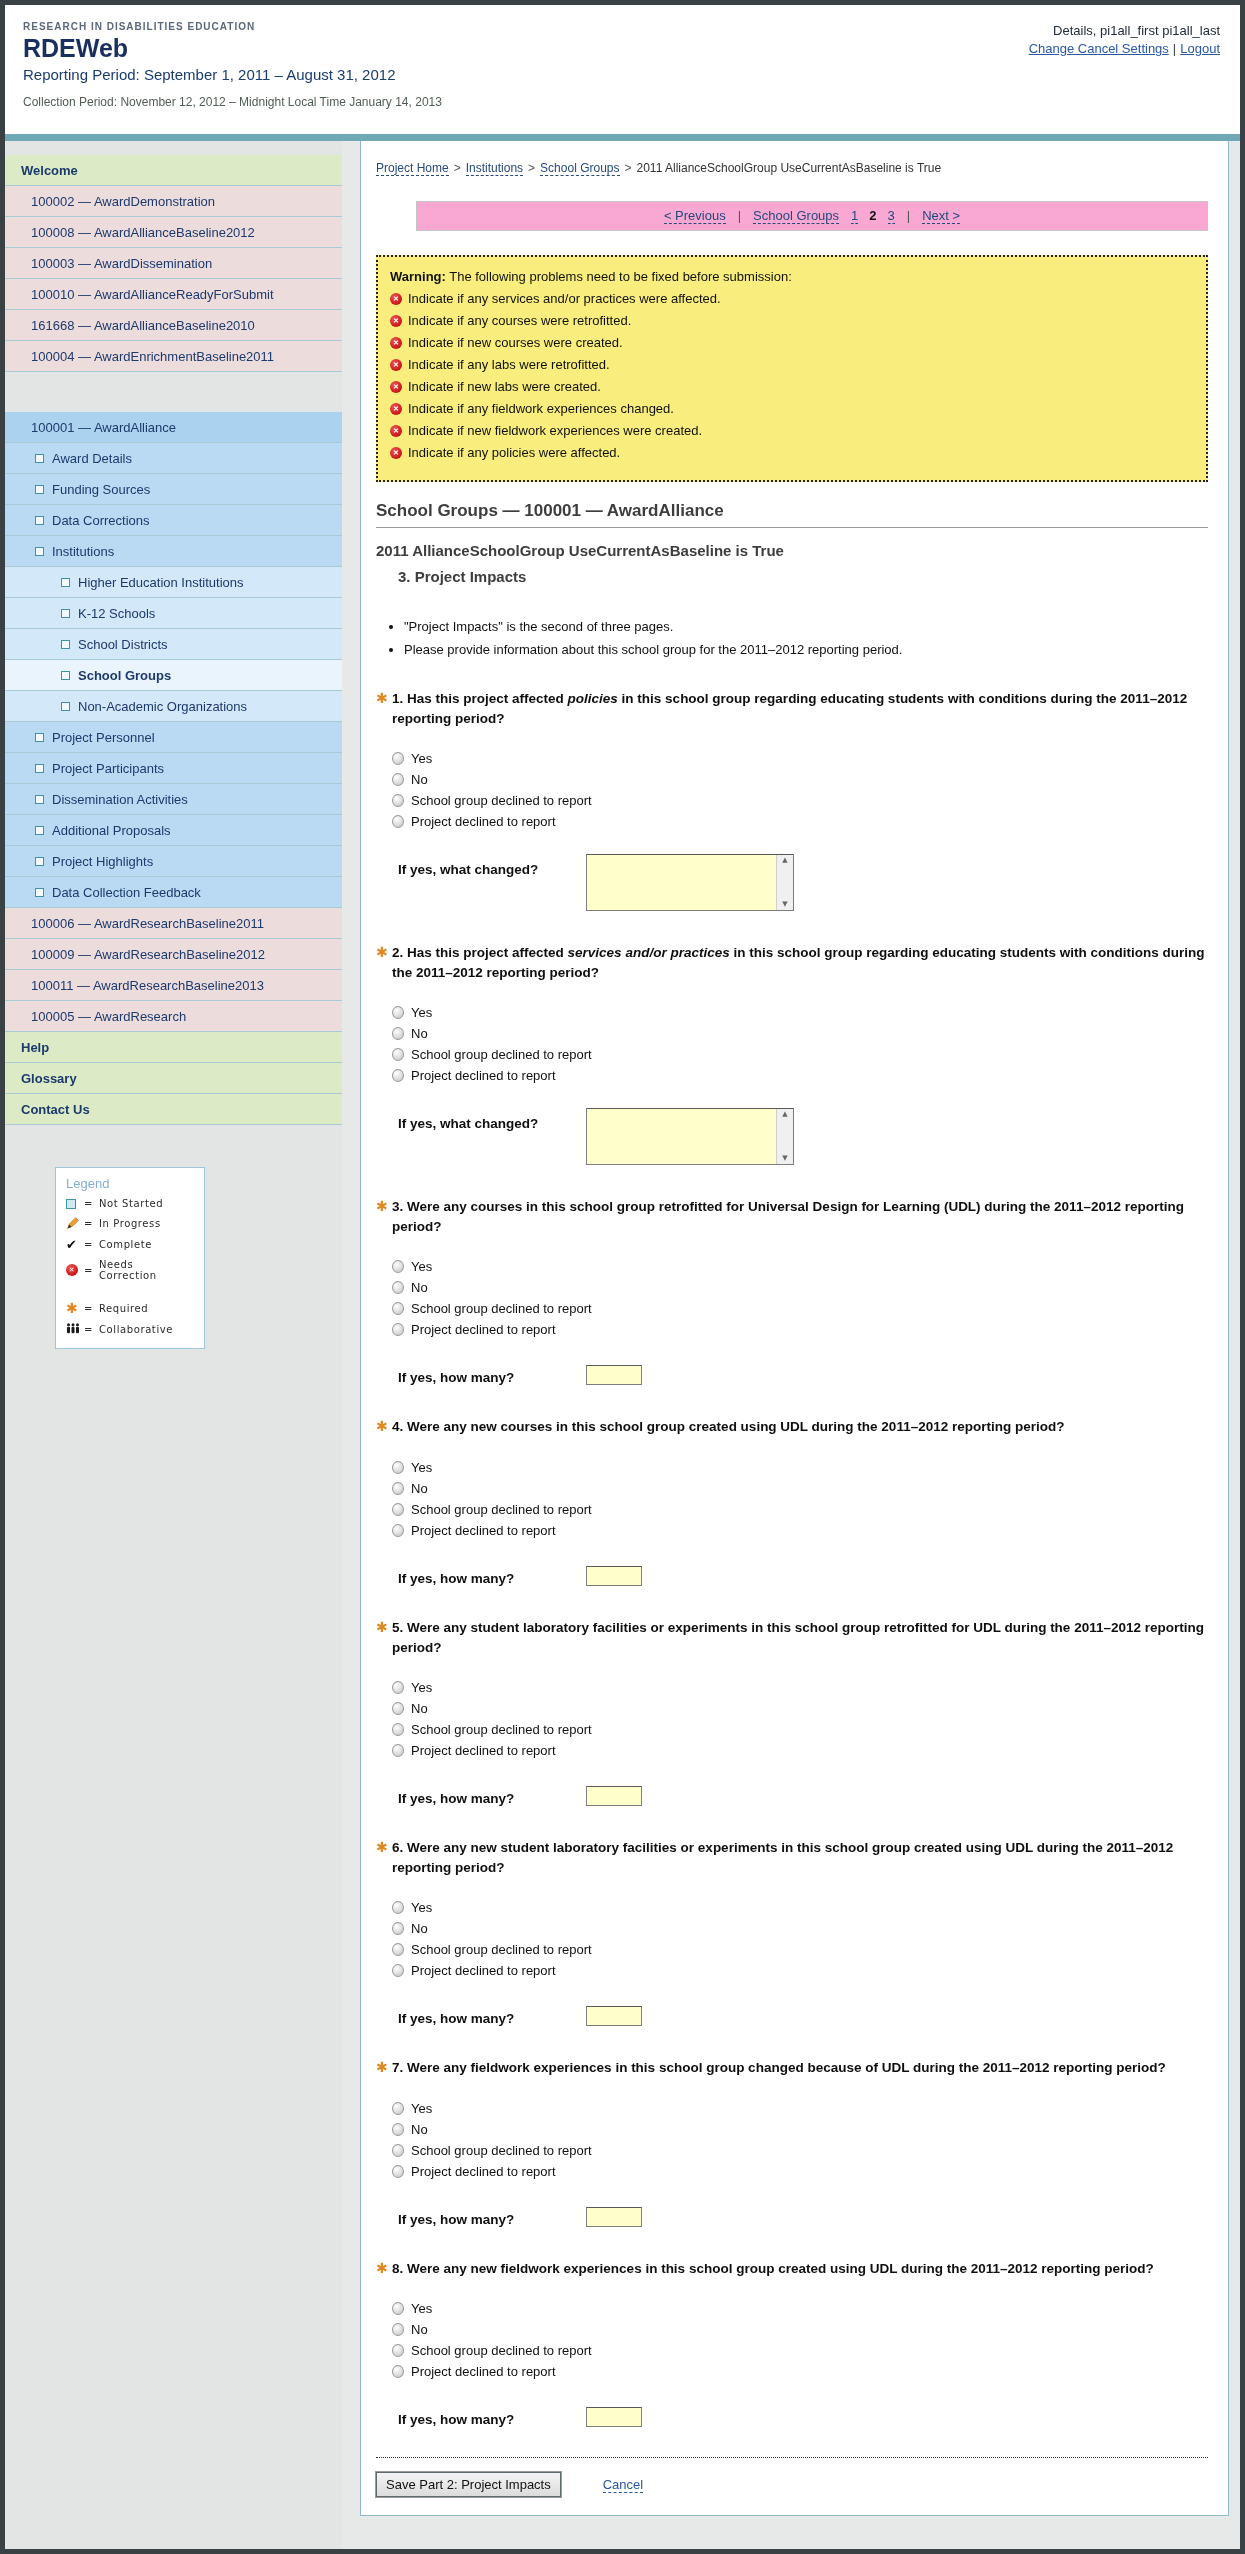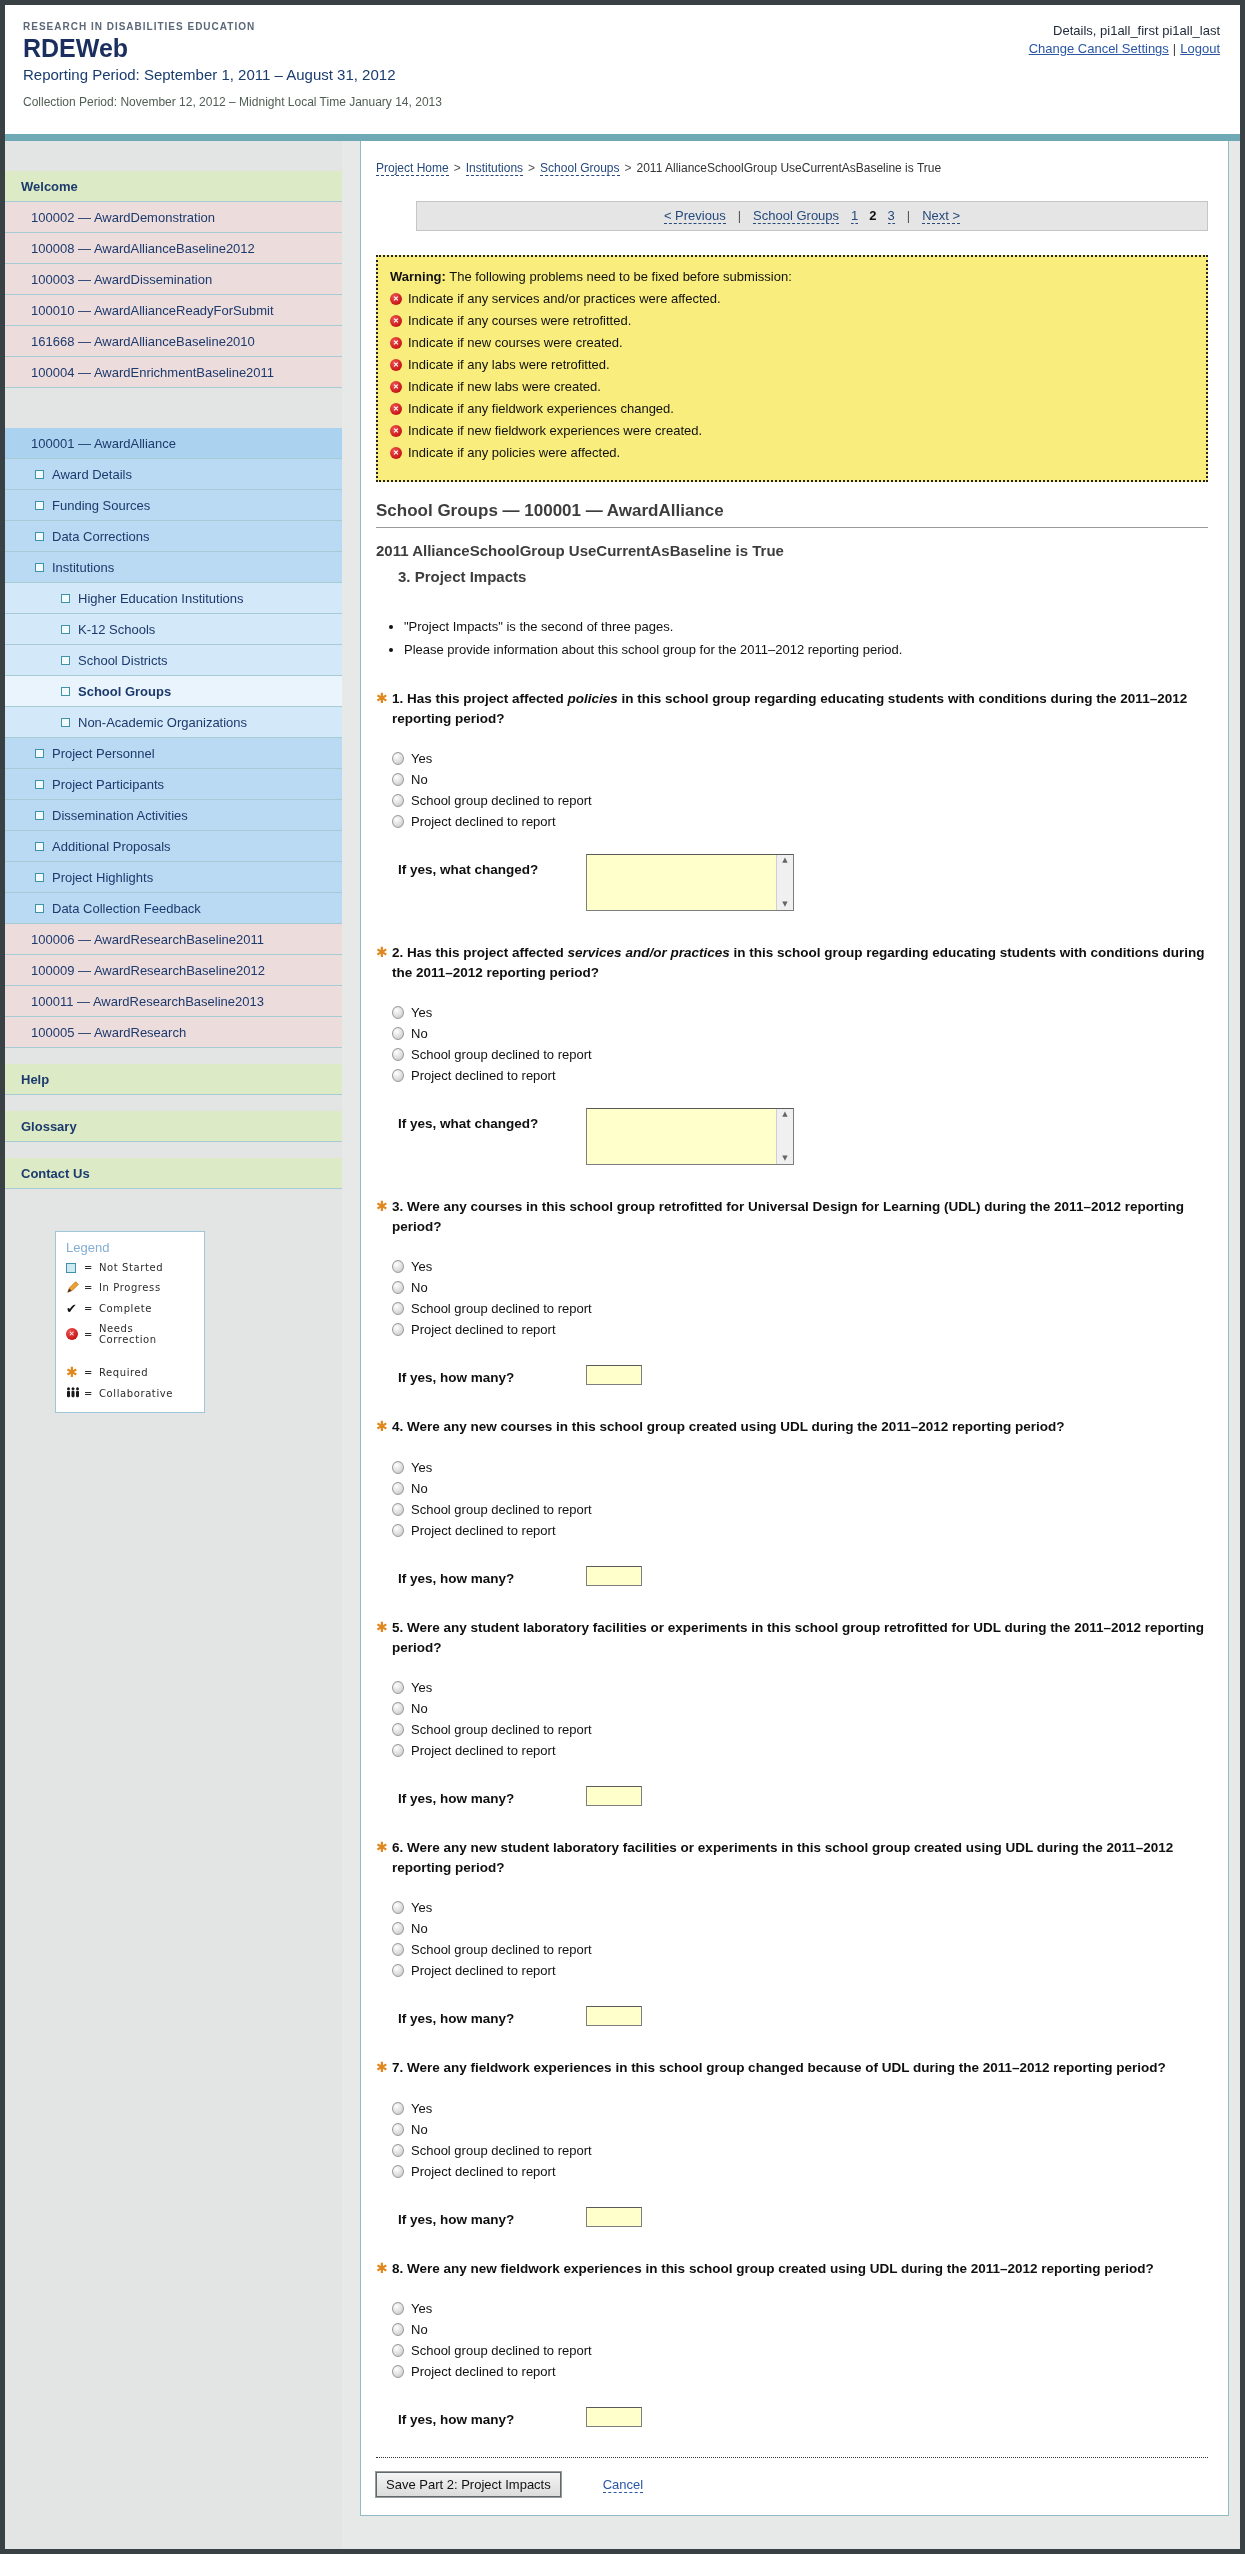--- a/index.html
+++ b/index.html
@@ -17,21 +17,21 @@
   .hdr-links { margin-top:3px; color:#2a56a5; }
   .hdr-links a { color:#2a56a5; text-decoration:underline; cursor:pointer; }
   .hdr-sep { color:#444; margin:0 4px; }
 
   .teal-bar { height:7px; background:#6fa9b6; }
 
   
   .layout { display:flex; height:2413px; background:#e7e8e8; }
   .sidebar-col { width:337px; flex:none; padding-top:14px; background:#e3e4e4; }
   .side-item { height:31px; display:flex; align-items:center; border-bottom:1px solid #a6cbd5; color:#1d3a6d; font-size:13px; cursor:pointer; }
-  .t-home, .t-section { background:#dcebc6; font-weight:bold; padding-left:16px;margin-top:16px; }
+  .t-home, .t-section { background:#dcebc6; font-weight:bold; padding-left:16px; }
   .t-award { background:#ecdcdc; padding-left:26px; }
   .t-award-active { background:#abd2ef; padding-left:26px;margin-top:40px; }
   .t-sub1 { background:#b9daf2; padding-left:30px; }
   .t-sub2 { background:#d3e8f8; padding-left:56px; }
   .t-sub2-active { background:#eaf4fc; padding-left:56px; font-weight:bold; }
   .sq { width:9px; height:9px; border:1px solid #3f93a8; background:#f2fafc; margin-right:8px; flex:none; }
 
   
   .legend { width:150px; margin:42px 0 0 50px; background:#fff; border:1px solid #9ec6d8; padding:8px 10px 12px 10px; }
   .legend-title { color:#84aed4; font-size:13px; margin-bottom:6px; }
@@ -45,21 +45,21 @@
   .err { width:12px; height:12px; border-radius:50%; background:radial-gradient(circle at 35% 30%, #f05050, #b80000); color:#fff; font-size:7px; font-weight:bold; display:inline-flex; align-items:center; justify-content:center; flex:none; }
   .err::before { content:"✕"; }
   .ast-glyph { font-family:"DejaVu Sans", sans-serif; color:#e0871e; font-size:14px; font-weight:bold; }
   .ast-glyph::before { content:"✱"; }
 
   
   .main-col { width:869px; flex:none; margin-left:18px; background:#fff; border-left:1px solid #8fbac6; border-right:1px solid #8fbac6; border-bottom:1px solid #8fbac6; align-self:flex-start; padding:20px 20px 18px 15px; }
   .breadcrumb { font-size:12px; color:#333; }
   .breadcrumb a { color:#26497c; text-decoration:none; border-bottom:1px dashed #26497c; cursor:pointer; }
   .bc-sep { color:#555; margin:0 5px; }
-  .pagination { margin-top:26px; background:#e5e5e5; border:1px solid #c6c6c6; height:30px; line-height:28px; text-align:center; font-size:13px; color:#333;margin-left:40px; }
+  .pagination { margin-top:26px; background:#f9a8d4; border:1px solid #c6c6c6; height:30px; line-height:28px; text-align:center; font-size:13px; color:#333;margin-left:40px; }
   .pagination a { color:#26497c; text-decoration:none; border-bottom:1px dashed #26497c; margin:0 6px; cursor:pointer; }
   .pag-current { font-weight:bold; color:#111; margin:0 5px; }
   .pag-sep { color:#555; margin:0 6px; }
 
   .warning-box { margin-top:24px; background:#f9ee7d; border:2px dotted #222; padding:9px 12px 16px 12px; font-size:13px; color:#111; }
   .warn-head { line-height:22px; }
   .warn-title { font-weight:bold; }
   .warn-item { display:flex; align-items:center; line-height:22px; }
   .warn-item .err { margin-right:6px; }
 

